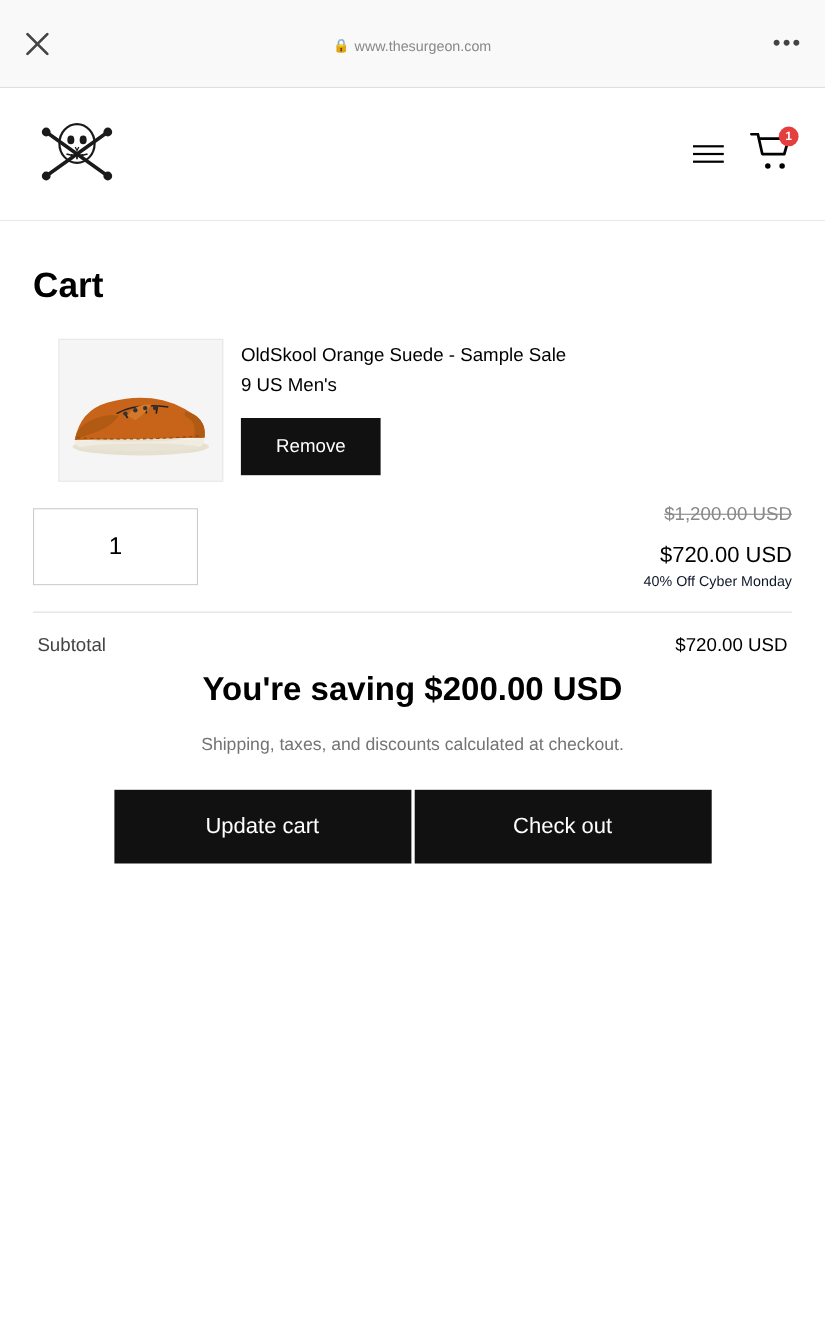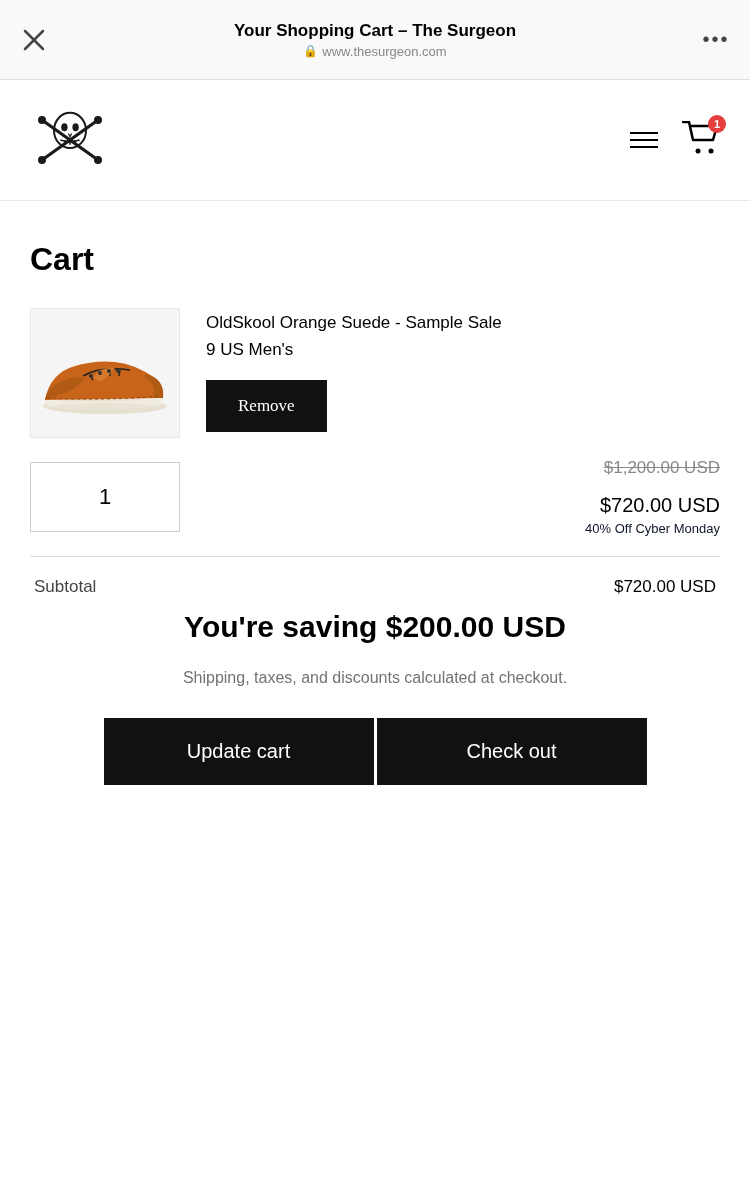--- a/index.html
+++ b/index.html
@@ -128,22 +128,23 @@
     .cart-heading {
       font-size: 32px;
       font-weight: 600;
       margin-bottom: 30px;
       color: #000;
     }
 
     
     .product-row {
       display: flex;
-      gap: 26px;
+      gap: 16px;
       margin-bottom: 20px;
+      margin-left: 23px;
     }
     .product-image-wrapper {
       width: 150px;
       height: 130px;
       background: #f5f5f5;
       border: 1px solid #e8e8e8;
       flex-shrink: 0;
       display: flex;
       align-items: center;
       justify-content: center;
@@ -170,21 +171,20 @@
       margin-bottom: 20px;
     }
     .remove-btn {
       background: #111;
       color: #fff;
       border: none;
       padding: 16px 32px;
       font-size: 17px;
       cursor: pointer;
       font-weight: 400;
-      font-family: Liberation Serif, serif;
     }
 
     
     .qty-price-row {
       display: flex;
       align-items: center;
       justify-content: space-between;
       margin-top: 10px;
       margin-bottom: 20px;
     }
@@ -293,21 +293,20 @@
 <body>
 
 <div class="browser-bar">
   <div class="browser-bar-close">
     <svg width="22" height="22" viewBox="0 0 22 22" fill="none">
       <line x1="2" y1="2" x2="20" y2="20" stroke="#444" stroke-width="2.5" stroke-linecap="round"></line>
       <line x1="20" y1="2" x2="2" y2="20" stroke="#444" stroke-width="2.5" stroke-linecap="round"></line>
     </svg>
   </div>
   <div class="browser-bar-title">
-    <span class="page-title-text">Your Shopping Cart – The Surgeon</span>
     <div class="url-bar">
       <span class="lock-icon">🔒</span>
       <span class="url-text">www.thesurgeon.com</span>
     </div>
   </div>
   <div class="browser-bar-more">•••</div>
 </div>
 
 <div class="site-header">
   <div class="logo-area">

